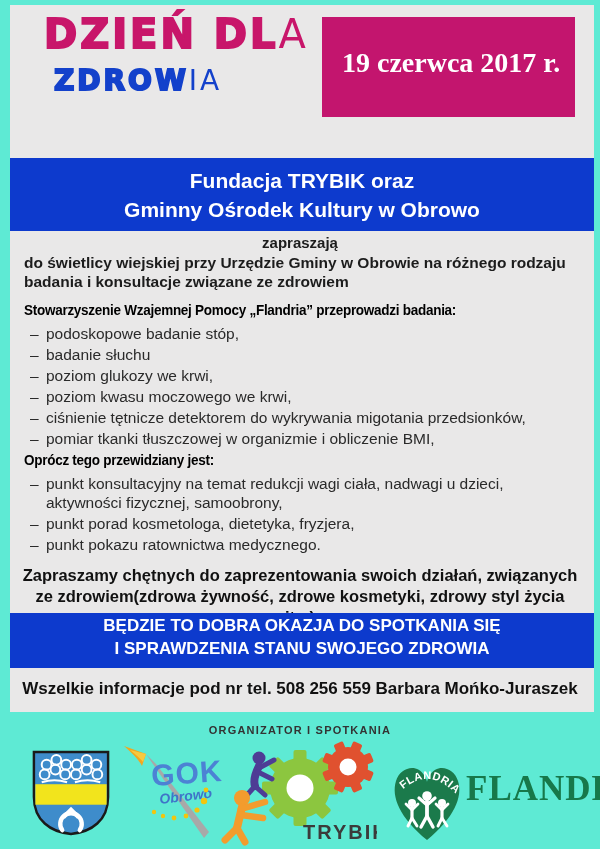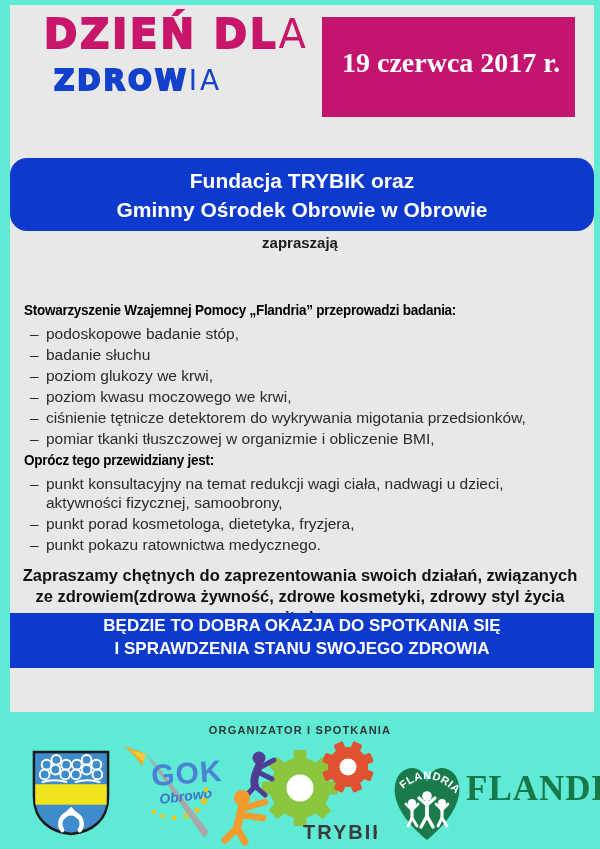--- a/index.html
+++ b/index.html
@@ -14,21 +14,21 @@
   .t-main { -webkit-text-stroke:2px currentColor; }
   .t-light { font-weight:normal; }
 
   
   .date-box { position:absolute; left:322px; top:17px; width:253px; height:100px; background:#C3156E;
               color:#fff; font-family:"Liberation Serif", serif; font-weight:bold; font-size:28px;
               line-height:36px; padding:28px 0 0 20px; }
 
   
   .banner1 { position:absolute; left:10px; top:158px; width:584px; height:73px; background:#0D3ACD;
-             color:#fff; font-weight:bold; font-size:21px; line-height:29px; text-align:center; padding-top:8px;border-radius:17px; }
+             color:#fff; font-weight:bold; font-size:21px; line-height:29px; text-align:center; padding-top:8px; }
   .banner2 { position:absolute; left:10px; top:613px; width:584px; height:55px; background:#0D3ACD;
              color:#fff; font-weight:bold; font-size:17px; line-height:23px; text-align:center; padding-top:1px; }
 
   .zapraszaja { position:absolute; left:0; top:234px; width:600px; text-align:center; font-weight:bold; font-size:15px; }
   .invite-body { position:absolute; left:24px; top:253px; width:548px; font-weight:bold; font-size:15.5px; line-height:19px; }
 
   
   .lists { position:absolute; left:24px; top:300px; width:525px; font-size:15.5px; color:#2a2a2a; }
   .list-heading { font-weight:bold; font-size:15px; color:#000; letter-spacing:-0.3px;
                   transform:scaleX(0.9); transform-origin:left center; white-space:nowrap;
@@ -65,24 +65,25 @@
     <div class="title-line1"><span class="t-main">DZIEŃ DL</span><span class="t-light">A</span></div>
     <div class="title-line2"><span class="t-main">ZDROW</span><span class="t-light">IA</span></div>
   </div>
 
   <div class="date-box">
     <div>19 czerwca 2017 r.</div>
   </div>
 
   <div class="banner1">
     <div>Fundacja TRYBIK oraz</div>
-    <div>Gminny Ośrodek Obrowie w Obrowie</div>
+    <div>Gminny Ośrodek Kultury w Obrowo</div>
   </div>
 
   <div class="zapraszaja">zapraszają</div>
+  <div class="invite-body">do świetlicy wiejskiej przy Urzędzie Gminy w Obrowie na różnego rodzaju badania i konsultacje związane ze zdrowiem</div>
 
   <div class="lists">
     <div class="list-heading">Stowarzyszenie Wzajemnej Pomocy „Flandria” przeprowadzi badania:</div>
     <ul>
       <li>
           <span class="dash">–</span>
           <span class="li-text">podoskopowe badanie stóp,</span>
         </li>
       <li>
           <span class="dash">–</span>
@@ -122,20 +123,21 @@
     </ul>
   </div>
 
   <div class="cta">Zapraszamy chętnych do zaprezentowania swoich działań,  związanych ze zdrowiem(zdrowa żywność, zdrowe kosmetyki, zdrowy styl życia itp.)</div>
 
   <div class="banner2">
     <div>BĘDZIE TO DOBRA OKAZJA DO SPOTKANIA SIĘ</div>
     <div>I SPRAWDZENIA STANU SWOJEGO ZDROWIA</div>
   </div>
 
+  <div class="contact">Wszelkie informacje pod nr tel. 508 256 559 Barbara Mońko-Juraszek</div>
 
   <div class="partners-label">ORGANIZATOR I SPOTKANIA</div>
 
   <svg class="logo logo-crest" viewBox="0 0 84 92">
     <path d="M4,4 H80 V50 C80,74 63,86 42,88 C21,86 4,74 4,50 Z" fill="#3E8CCB" stroke="#1a1a1a" stroke-width="2.5"></path>
     <g stroke="#fff" stroke-width="2" fill="none">
       <circle cx="17" cy="17" r="5"></circle>
         <circle cx="27" cy="12" r="5"></circle>
         <circle cx="37" cy="17" r="5"></circle>
       <circle cx="15" cy="27" r="5"></circle>

